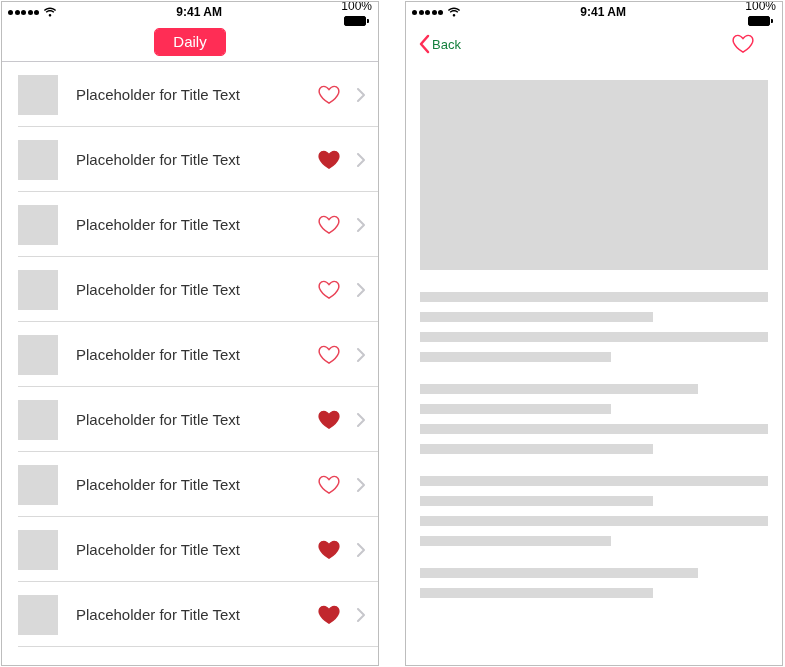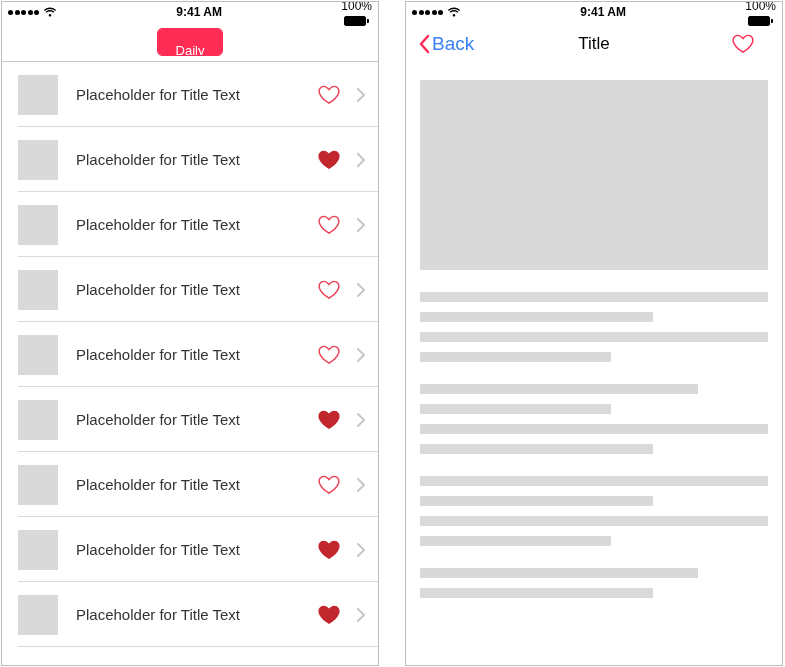--- a/index.html
+++ b/index.html
@@ -54,22 +54,22 @@
     border-bottom: 1px solid #c8c7cc;
   }
   .segmented {
     display: flex;
     border: 1px solid #ff2d55;
     border-radius: 5px;
     overflow: hidden;
     height: 28px;
   }
   .seg {
-    padding: 9px 18px;
-    font-size: 13px;
+    padding: 0 18px;
+    font-size: 15px;
     line-height: 26px;
     color: #ff2d55;
     background: #fff;
     cursor: pointer;
   }
   .seg + .seg { border-left: 1px solid #ff2d55; }
   .seg.active { background: #ff2d55; color: #fff; }
 
   
   .list {
@@ -105,21 +105,21 @@
 
   
   .navbar {
     height: 44px;
     display: flex;
     align-items: center;
     justify-content: space-between;
     padding: 0 12px;
   }
   .back {
-    display: flex; align-items: center; color: #3b82f6; font-size: 19px; cursor: pointer; text-align: center;
+    display: flex; align-items: center; color: #15803d; font-size: 13px; cursor: pointer; text-align: center;
   }
   .back svg { margin-right: 2px; }
   .nav-title { font-size: 17px; font-weight: 400; color: #000; position: absolute; left: 0; right: 0; text-align: center; pointer-events: none; }
   .nav-right { display: flex; align-items: center; }
 
   
   .detail { padding: 14px 14px 0 14px; }
   .hero {
     width: 100%; height: 190px; background: #d9d9d9; margin-bottom: 22px;
   }
@@ -322,21 +322,20 @@
     </div>
   </div>
 
   <div class="navbar">
     <div class="back">
       <svg width="12" height="20" viewBox="0 0 12 20">
           <path d="M10 2 L3 10 L10 18" stroke="#ff2d55" stroke-width="2.5" fill="none" stroke-linecap="round" stroke-linejoin="round"></path>
         </svg>
       <span>Back</span>
     </div>
-    <div class="nav-title">Title</div>
     <div class="nav-right">
       <span class="heart">
         <svg width="22" height="20" viewBox="0 0 24 22">
             <path d="M12 20s-8.5-5.3-10.5-11C.3 5.2 2.6 1.5 6.3 1.5c2.4 0 4.1 1.4 5.7 3.6 1.6-2.2 3.3-3.6 5.7-3.6 3.7 0 6 3.7 4.8 7.5C20.5 14.7 12 20 12 20z" fill="none" stroke="#ff2d55" stroke-width="1.6"></path>
           </svg>
       </span>
     </div>
   </div>
 
   <div class="detail">

